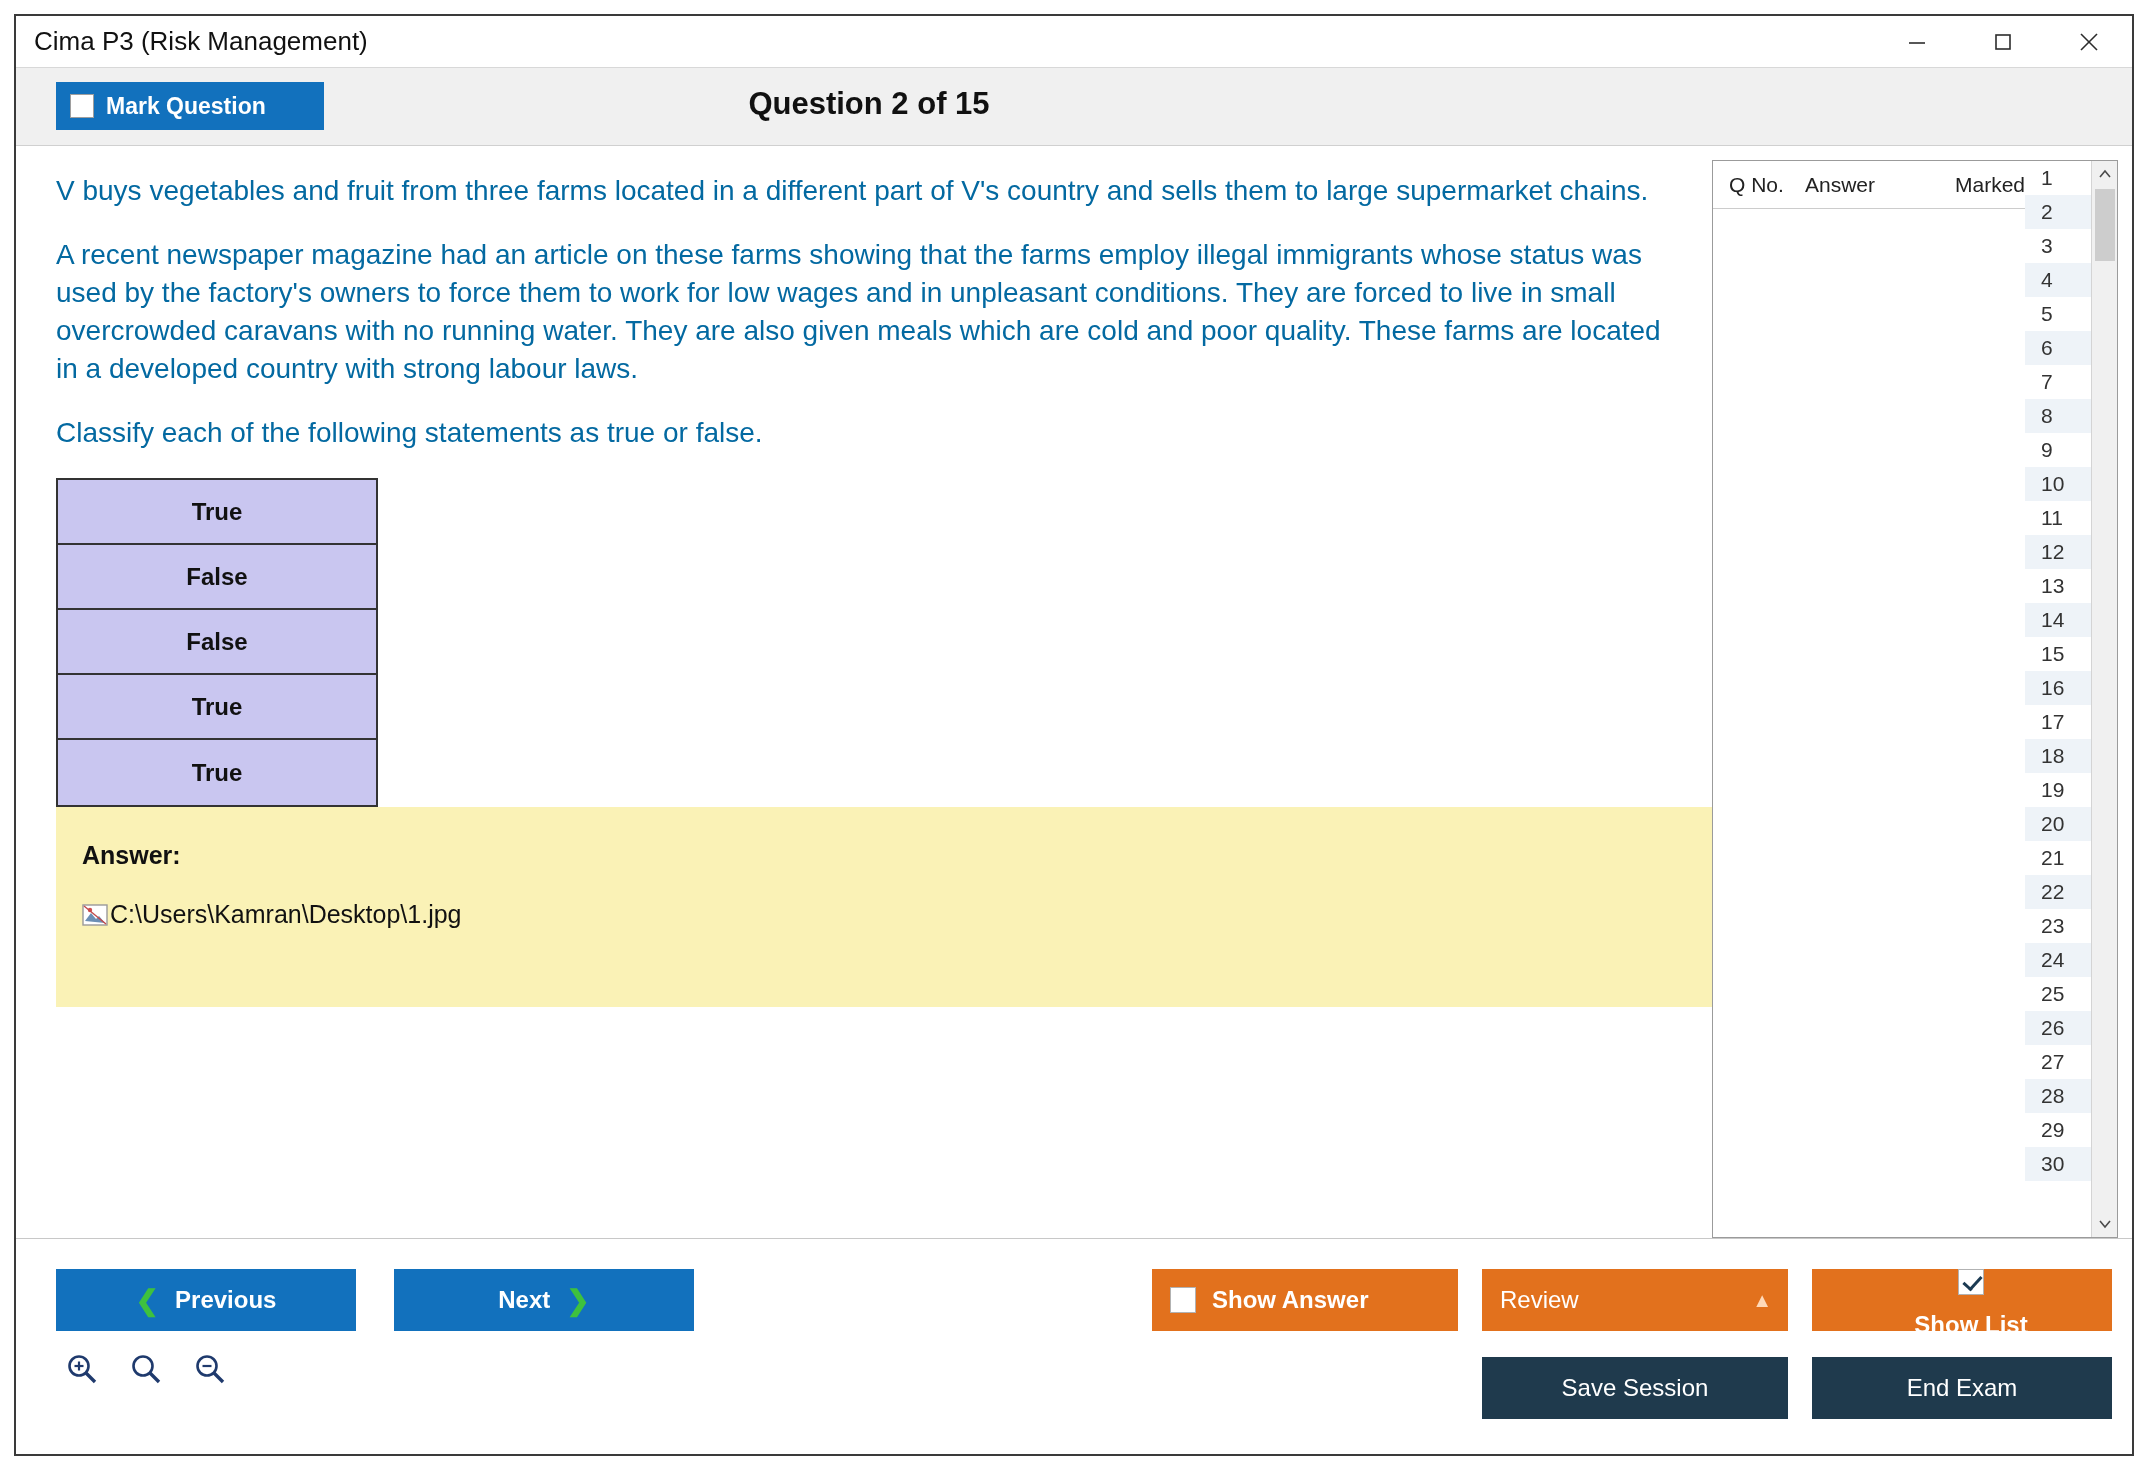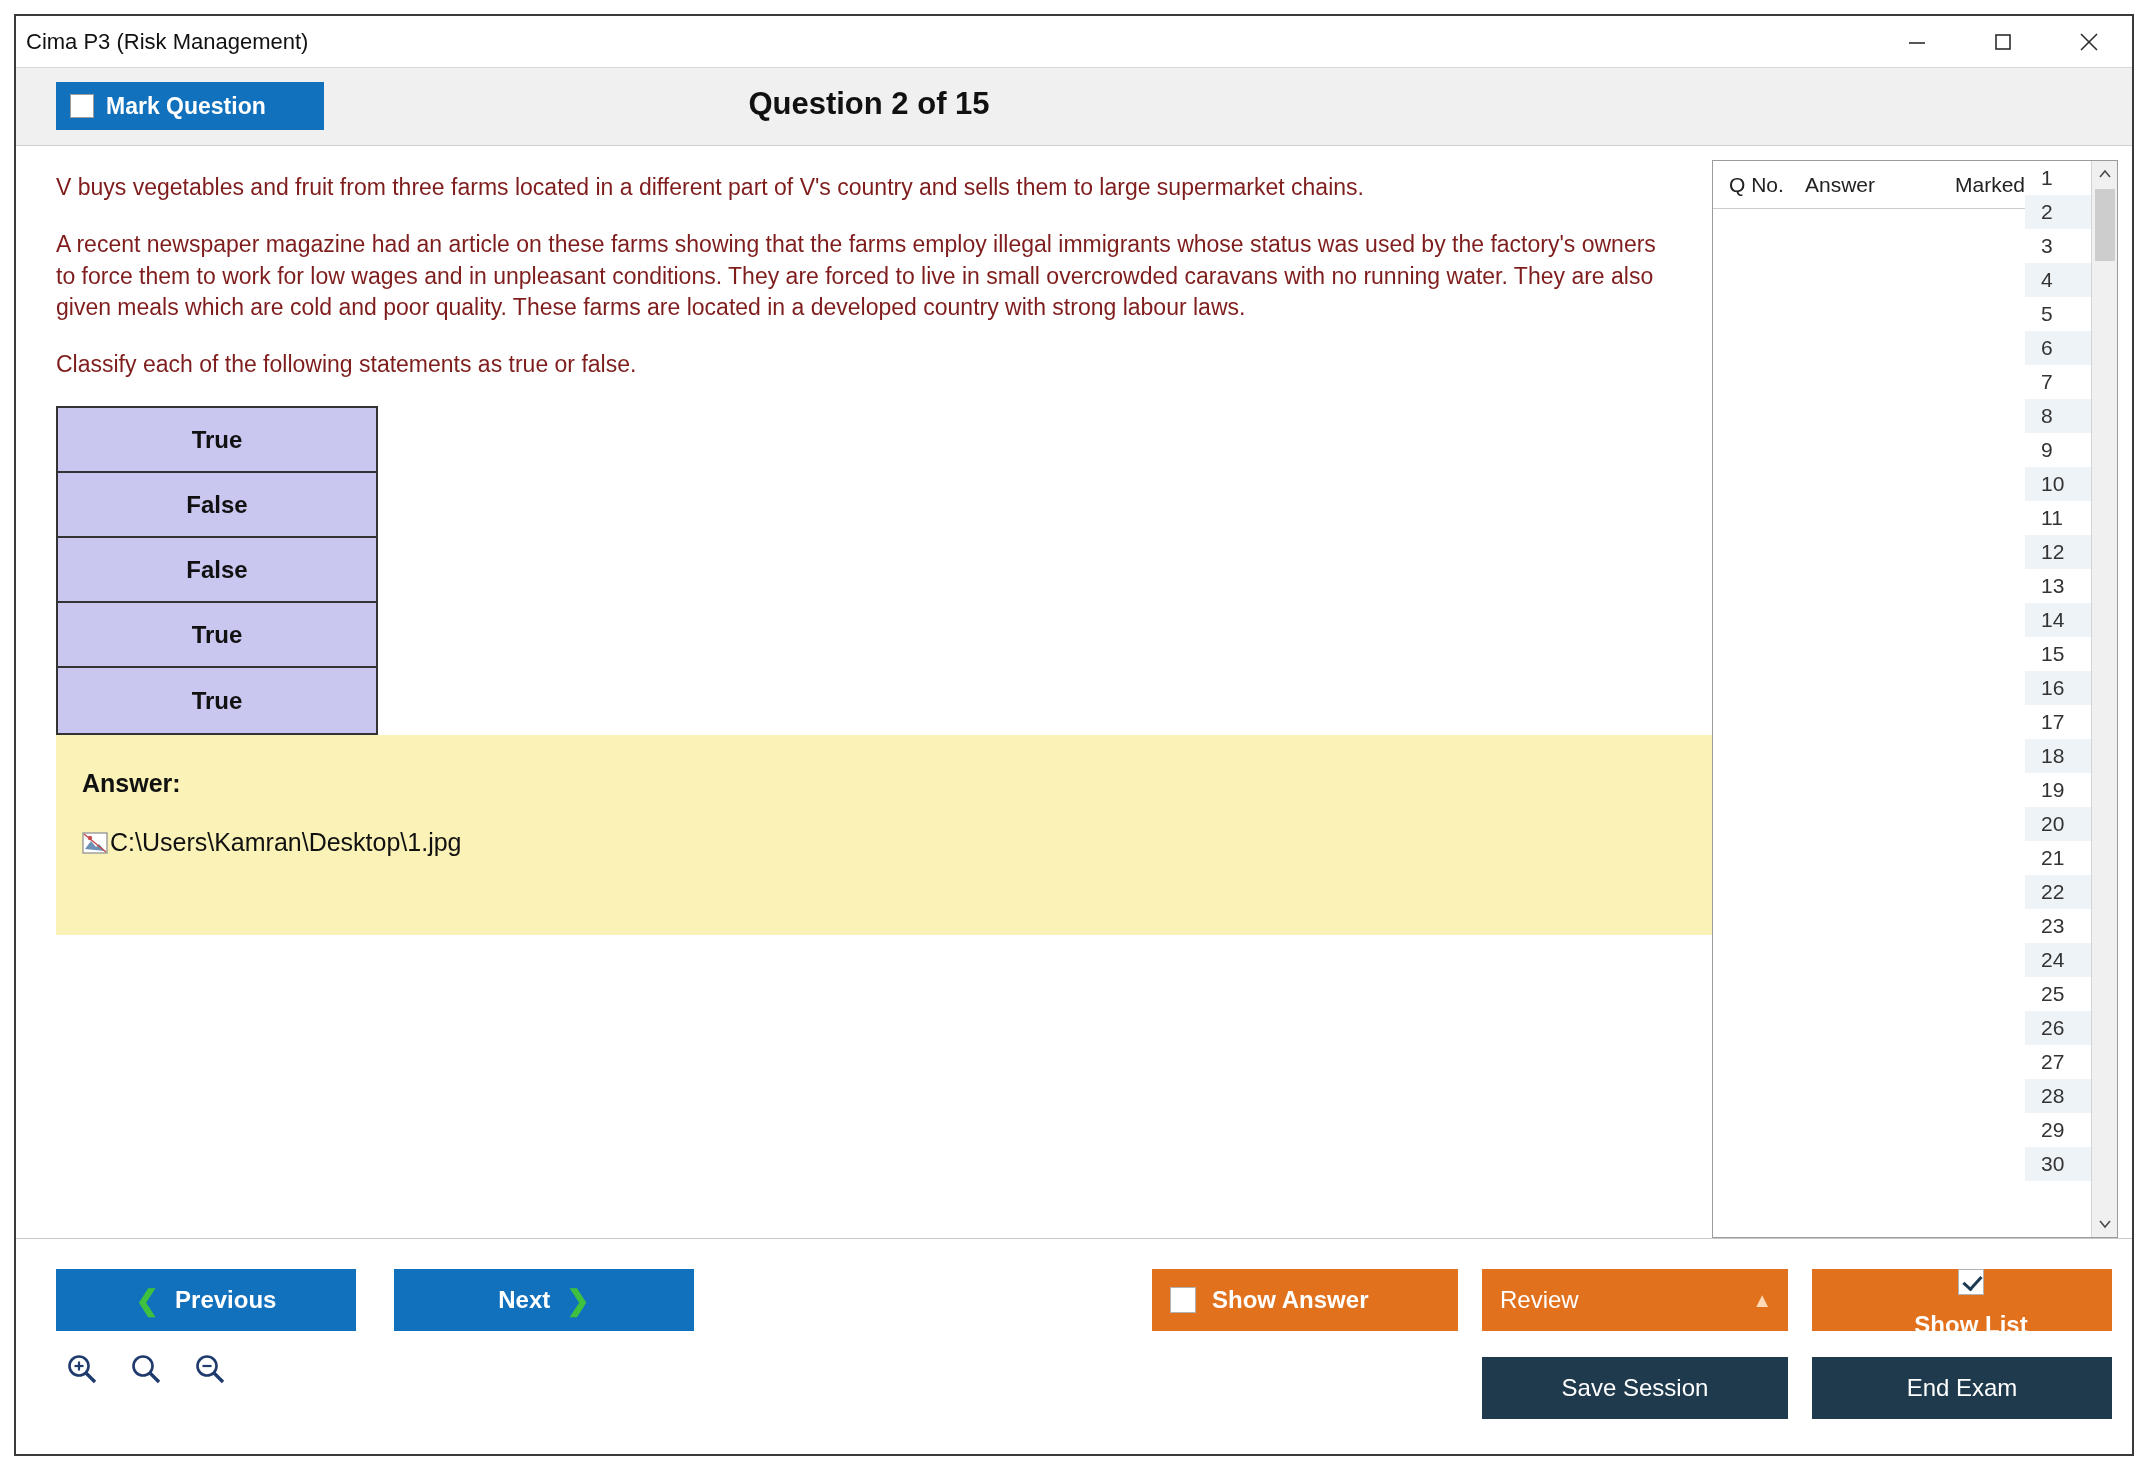--- a/index.html
+++ b/index.html
@@ -22,23 +22,23 @@
   
   .title-bar {
     height: 52px;
     background: #ffffff;
     border-bottom: 1px solid #d8d8d8;
     display: flex;
     align-items: center;
     flex: 0 0 auto;
   }
   .title-text {
-    font-size: 22px;
+    font-size: 26px;
     color: #111;
-    padding-left: 10px;
+    padding-left: 18px;
     white-space: nowrap;
   }
   .win-buttons {
     margin-left: auto;
     display: flex;
     height: 100%;
   }
   .win-btn {
     width: 86px;
     height: 100%;
@@ -93,23 +93,23 @@
     position: relative;
   }
   .content-pane {
     flex: 1 1 auto;
     padding: 26px 34px 0 40px;
     overflow: hidden;
     min-width: 0;
     position: relative;
   }
   .para {
-    font-size: 23px;
+    font-size: 28px;
     line-height: 1.36;
-    color: #7f1d1d;
+    color: #0369a1;
     margin: 0 0 26px 0;
     max-width: 1680px;
   }
   
   .tf-stack {
     margin-top: 20px;
     width: 322px;
     border: 2px solid #333;
     background: #c9c6f0;
   }

